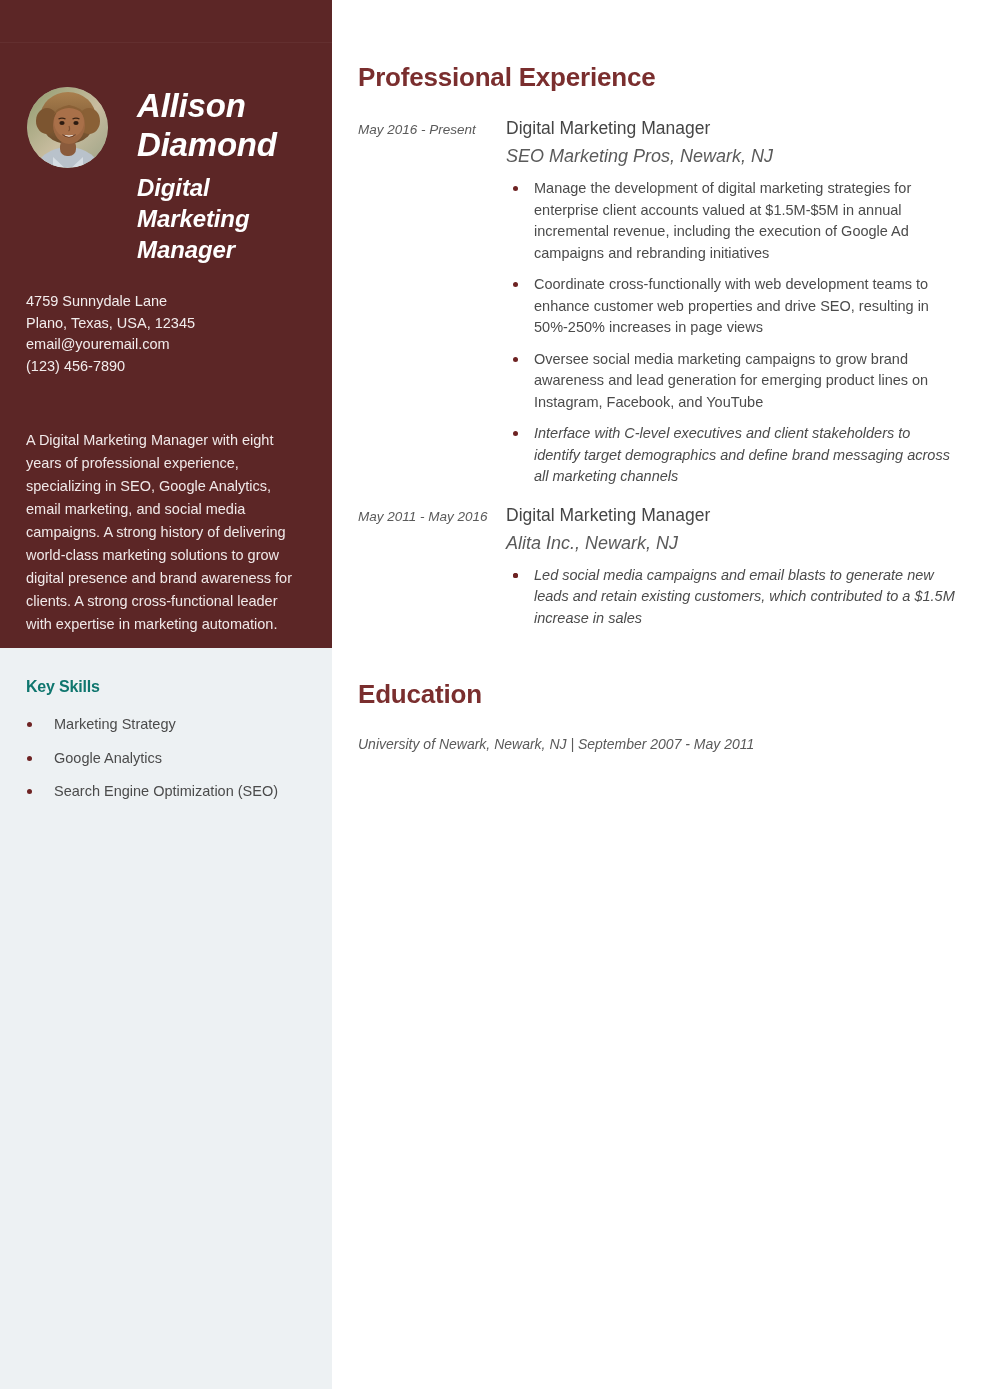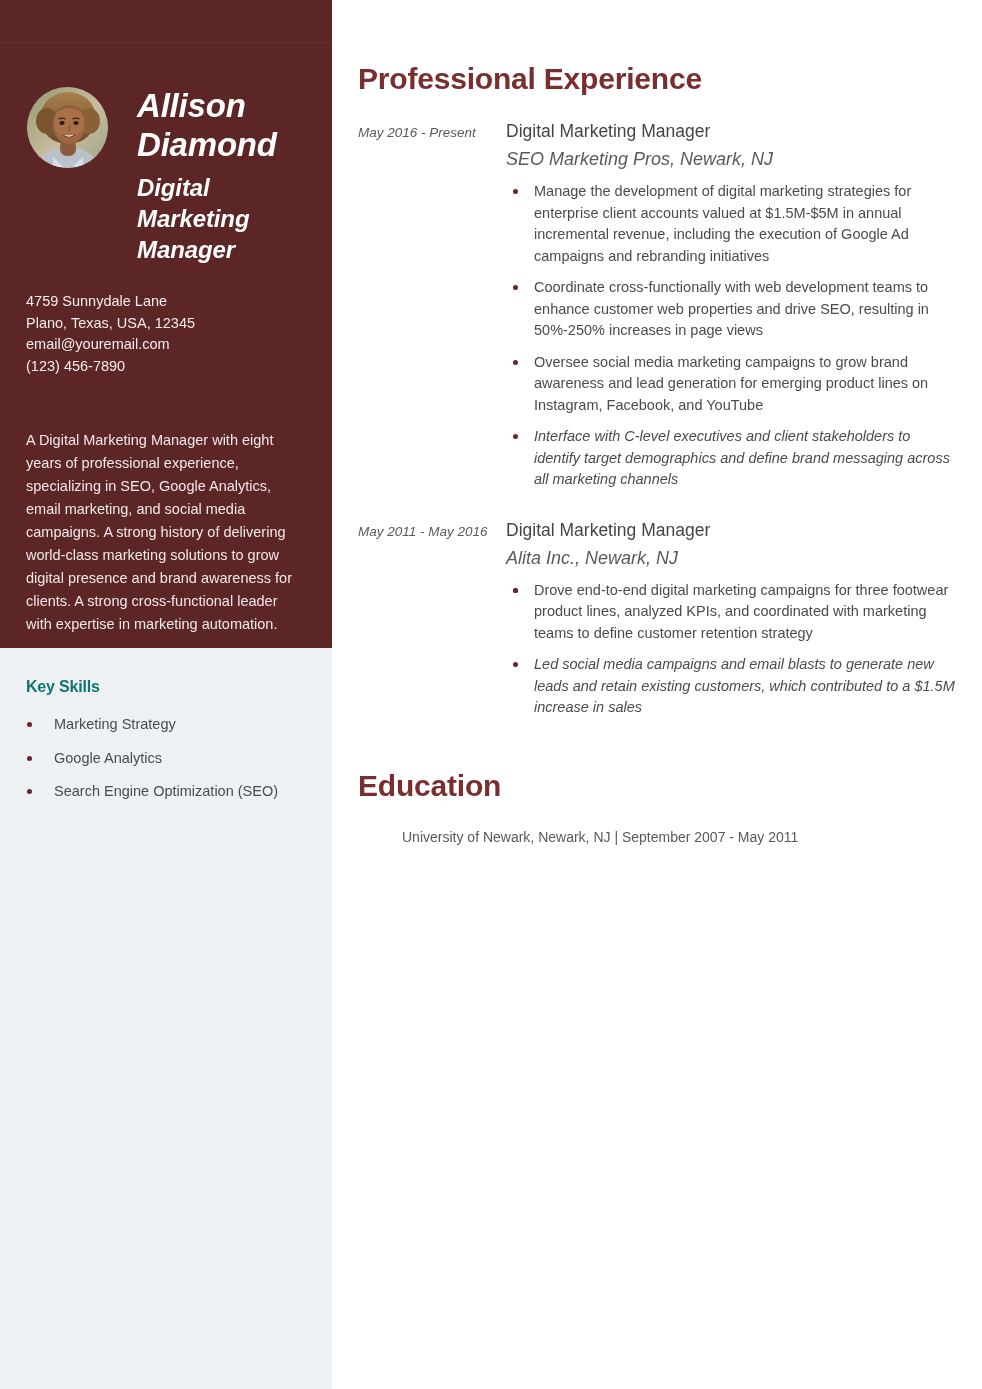--- a/index.html
+++ b/index.html
@@ -149,34 +149,34 @@
   
   .main {
     position: absolute;
     left: 358px;
     top: 0;
     width: 600px;
   }
 
   .section-title {
     color: #7A2E2E;
-    font-size: 30px;
+    font-size: 26px;
     font-weight: bold;
     letter-spacing: -0.2px;
   }
 
   .section-title.experience { margin-top: 62px; }
   .section-title.education  { margin-top: 50px; }
 
   
   .job {
     display: flex;
     margin-top: 24px;
   }
-  .job.second { margin-top: 28px; }
+  .job.second { margin-top: 16px; }
 
   .job-dates {
     width: 133px;
     flex: 0 0 133px;
     color: #5A5A5A;
     font-style: italic;
     font-size: 13.5px;
     line-height: 19px;
     padding-top: 3px;
   }
@@ -226,24 +226,24 @@
 
   
   .edu-entry { margin-top: 24px; }
   .edu-degree {
     color: #454545;
     font-size: 17.5px;
     line-height: 23px;
   }
   .edu-meta {
     color: #5A5A5A;
+    font-style: italic;
     font-size: 14px;
     line-height: 20px;
     margin-top: 7px;
-    margin-left: 44px;
   }
 </style>
 </head>
 <body>
 
 <div class="page">
 
   <div class="sidebar">
     <div class="sidebar-top">
       <div class="header-rule"></div>
@@ -363,24 +363,20 @@
       <div class="job-dates">May 2011 - May 2016</div>
       <div class="job-body">
         <div class="job-title">Digital Marketing Manager</div>
         <div class="job-company">Alita Inc., Newark, NJ</div>
         <ul class="bullets">
           <li>
             <span class="dot"></span>
           </li>
           <li>
             <span class="dot"></span>
-            <span>Drove end-to-end digital marketing campaigns for three footwear product lines, analyzed KPIs, and coordinated with marketing teams to define customer retention strategy</span>
-          </li>
-          <li>
-            <span class="dot"></span>
             <span>Led social media campaigns and email blasts to generate new leads and retain existing customers, which contributed to a $1.5M increase in sales</span>
           </li>
         </ul>
       </div>
     </div>
 
     <div class="section-title education">Education</div>
 
     <div class="edu-entry">
       <div class="edu-meta">University of Newark, Newark, NJ | September 2007 - May 2011</div>

